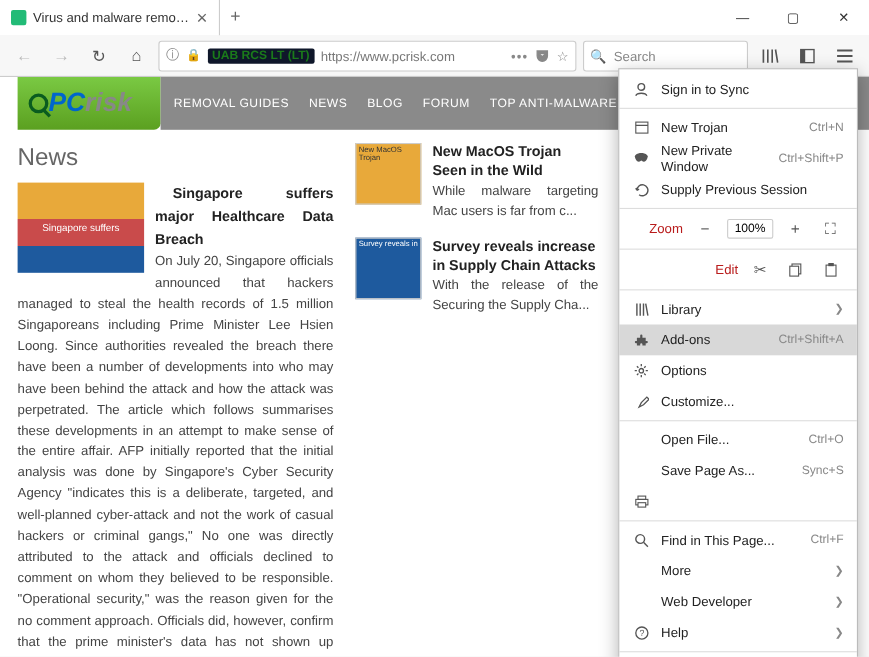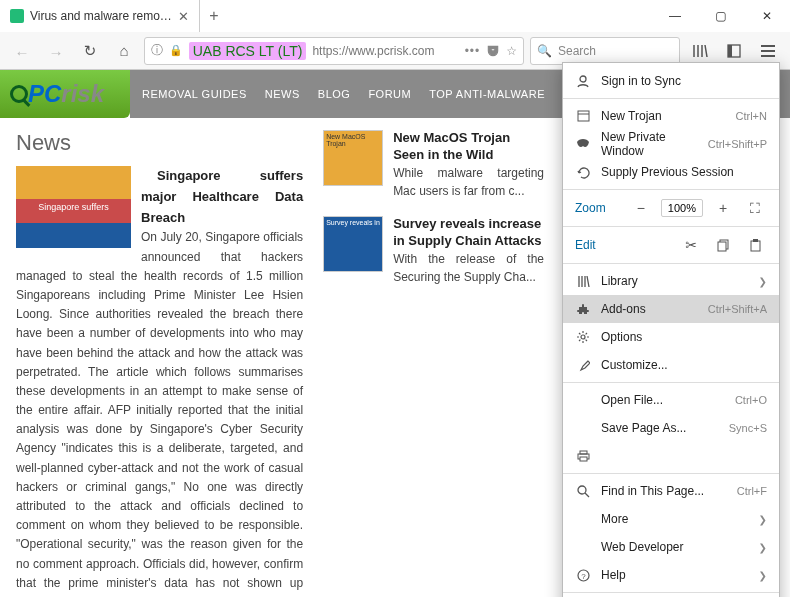--- a/index.html
+++ b/index.html
@@ -12,28 +12,28 @@
 .tab .close { color:#666; font-size:13px; cursor:pointer; }
 .newtab { width:28px; display:flex; align-items:center; justify-content:center; color:#666; font-size:16px; cursor:pointer; }
 .winbtns { margin-left:auto; display:flex; }
 .winbtn { width:46px; display:flex; align-items:center; justify-content:center; color:#333; font-size:12px; cursor:pointer; }
 
 .toolbar { height:38px; background:#f7f7f7; border-bottom:1px solid #ccc; display:flex; align-items:center; padding:0 8px; gap:6px; }
 .tbtn { width:28px; height:28px; display:flex; align-items:center; justify-content:center; color:#555; cursor:pointer; border-radius:3px; font-size:15px; }
 .tbtn.dis { color:#bbb; }
 .addrwrap { flex:1; display:flex; align-items:center; height:28px; background:#fff; border:1px solid #ccc; border-radius:3px; padding:0 6px; gap:6px; font-size:12px; }
 .lock { color:#12bc00; font-size:11px; }
-.org { background:#f0abfc; color:#1a7a1a; padding:1px 4px; border-radius:2px; font-weight:normal; font-size:14px; }
+.org { background:#0f172a; color:#1a7a1a; padding:1px 4px; border-radius:2px; font-weight:bold; font-size:11px; }
 .url { color:#777; flex:1; white-space:nowrap; overflow:hidden; }
 .addrwrap .dots { color:#888; letter-spacing:1px; }
 .pocket svg { width:14px; height:14px; }
 .searchbox { width:150px; height:28px; background:#fff; border:1px solid #ccc; border-radius:3px; display:flex; align-items:center; padding:0 6px; gap:6px; font-size:12px; color:#888; }
 
 .content { position:absolute; top:70px; left:0; right:0; bottom:0; background:#fff; overflow:hidden; }
-.sitebar { height:48px; display:flex; align-items:center; }
+.sitebar { height:48px; display:flex; align-items:center;padding-left:16px; }
 .logo { width:130px; height:48px; background:linear-gradient(#7ac943,#5ba020); display:flex; align-items:center; padding-left:10px; border-radius:0 0 6px 0; }
 .logo-mag { width:18px; height:18px; border:3px solid #0a5c1f; border-radius:50%; position:relative; }
 .logo-mag::after { content:''; position:absolute; width:3px; height:8px; background:#0a5c1f; bottom:-7px; right:-3px; transform:rotate(-45deg); }
 .logo-text { font-size:24px; font-style:italic; font-weight:bold; }
 .logo-pc { color:#0066cc; }
 .logo-risk { color:#888; }
 .sitenav { flex:1; height:48px; background:#8a8a8a; display:flex; align-items:center; padding:0 12px; gap:18px; }
 .navitem { color:#fff; font-size:11px; letter-spacing:0.5px; cursor:pointer; white-space:nowrap; }
 
 .page { padding:12px 16px; display:flex; gap:20px; }
@@ -63,21 +63,21 @@
 
 .menu { position:absolute; top:62px; right:10px; width:218px; background:#fff; border:1px solid #bbb; box-shadow:0 4px 16px rgba(0,0,0,0.3); font-size:12px; padding:4px 0; z-index:100; }
 .mitem { display:flex; align-items:center; height:28px; padding:0 12px; gap:10px; cursor:pointer; }
 .mitem.hl { background:#d8d8d8; }
 .mitem .mi { width:16px; display:flex; align-items:center; justify-content:center; color:#555; flex:none; }
 .mitem .ml { flex:1; color:#222; }
 .mitem .ms { color:#888; font-size:11px; }
 .mitem .chev { color:#888; font-size:10px; }
 .msep { height:1px; background:#ddd; margin:3px 0; }
 .mrow { display:flex; align-items:center; height:30px; padding:0 12px; gap:8px; }
-.mrow .ml { flex:1; color:#0369a1; }
+.mrow .ml { flex:1; color:#b91c1c;text-align:right; }
 .mrow .mb { width:24px; height:22px; display:flex; align-items:center; justify-content:center; cursor:pointer; color:#555; border-radius:2px; font-size:14px; }
 .mrow .zv { font-size:11px; padding:2px 6px; border:1px solid #ccc; border-radius:2px; }
 svg { display:block; }
 </style>
 </head>
 <body>
 
 <div class="titlebar">
   <div class="tab">
     <span class="favicon"></span>

